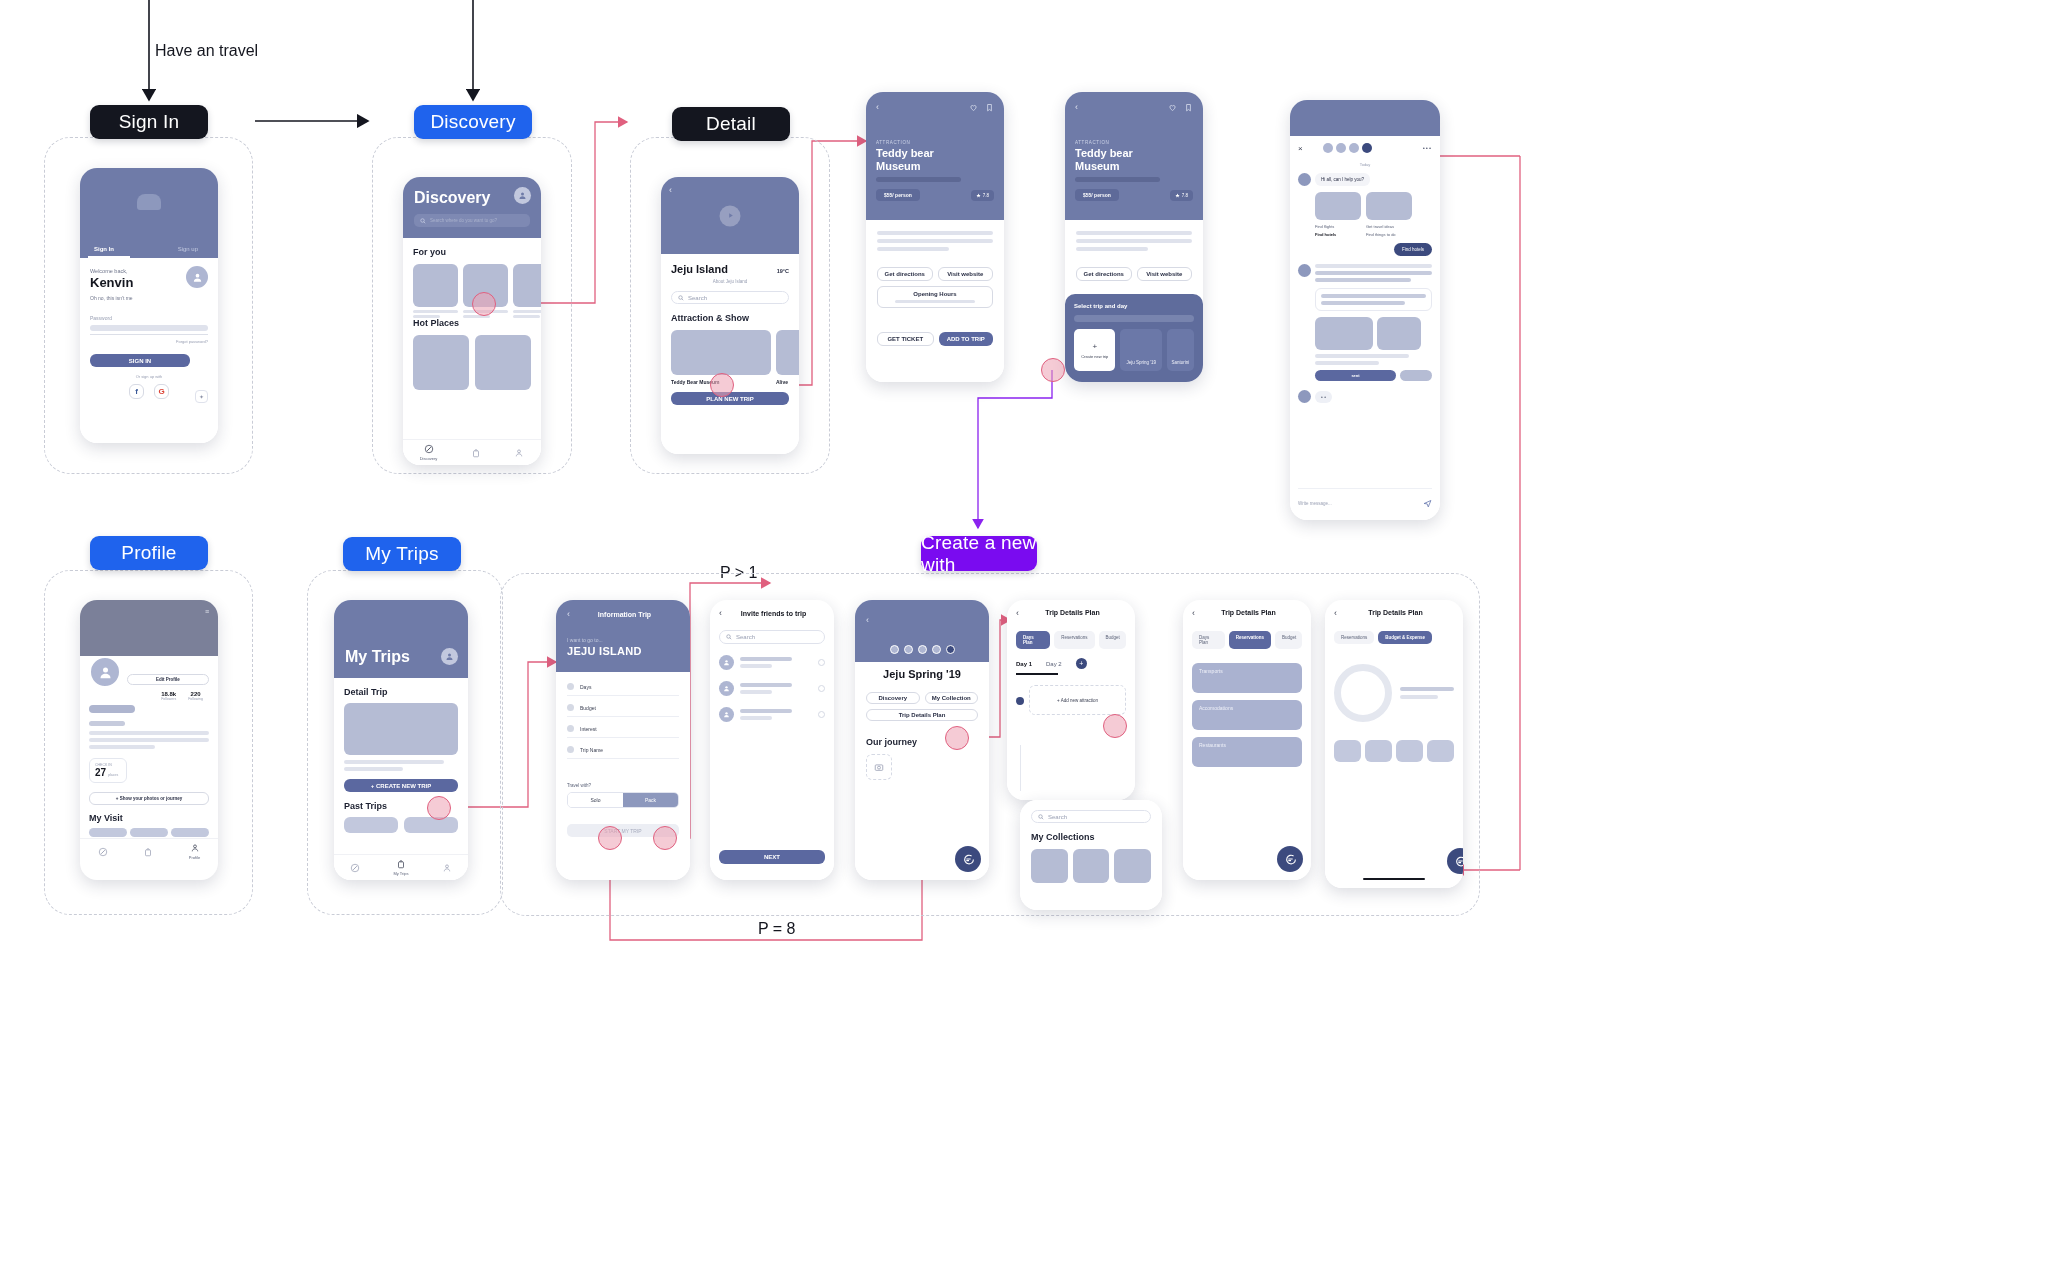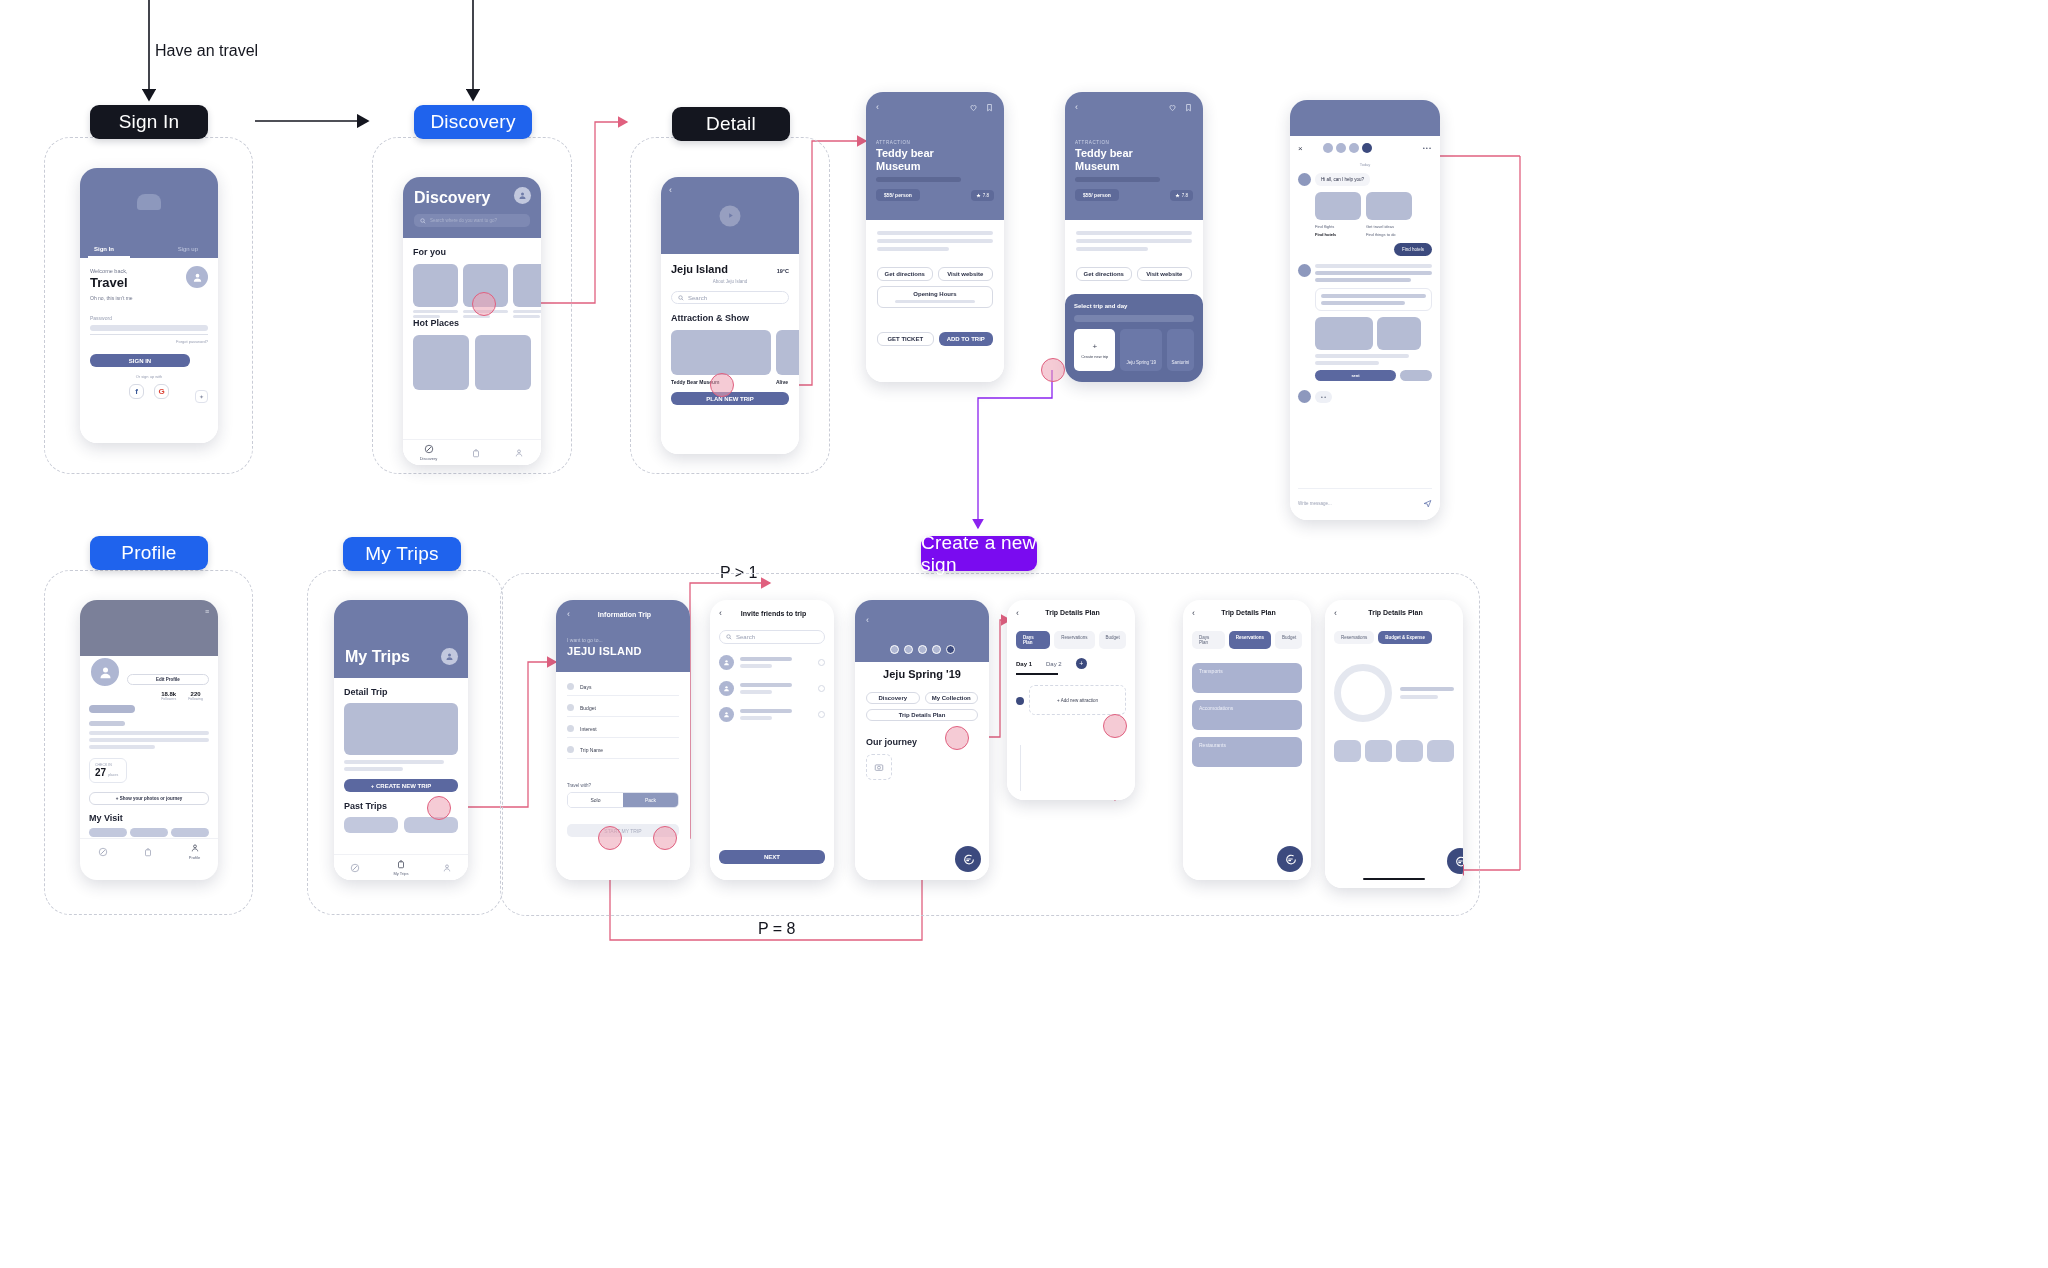--- a/index.html
+++ b/index.html
@@ -138,34 +138,34 @@
   <div class="group" style="left:44px; top:137px; width:209px; height:337px;"></div>
   <div class="group" style="left:372px; top:137px; width:200px; height:337px;"></div>
   <div class="group" style="left:630px; top:137px; width:200px; height:337px;"></div>
   <div class="group" style="left:44px; top:570px; width:209px; height:345px;"></div>
   <div class="group" style="left:307px; top:570px; width:196px; height:345px;"></div>
   <div class="group" style="left:500px; top:573px; width:980px; height:343px;"></div>
 
   <div class="tag dark" style="left:90px; top:105px; width:118px; height:34px;">Sign In</div>
   <div class="tag blue" style="left:414px; top:105px; width:118px; height:34px;">Discovery</div>
   <div class="tag dark" style="left:672px; top:107px; width:118px; height:34px;">Detail</div>
-  <div class="tag violet" style="left:921px; top:536px; width:116px; height:35px;">Create a new sign</div>
+  <div class="tag violet" style="left:921px; top:536px; width:116px; height:35px;">Create a new with</div>
   <div class="tag blue" style="left:90px; top:536px; width:118px; height:34px;">Profile</div>
   <div class="tag blue" style="left:343px; top:537px; width:118px; height:34px;">My Trips</div>
 
   <div class="phone" style="left:80px; top:168px; width:138px; height:275px;">
     <div class="ph-head" style="height:90px;">
       <div style="position:absolute; left:50%; top:26px; transform:translateX(-50%); width:24px; height:16px; background:#8d98bd; border-radius:8px 8px 3px 3px;"></div>
       <div style="position:absolute; bottom:6px; left:14px; font-size:6px; font-weight:bold; color:#fff;">Sign In</div>
       <div style="position:absolute; bottom:6px; right:20px; font-size:6px; color:#c3cae0;">Sign up</div>
       <div style="position:absolute; bottom:0; left:8px; width:42px; height:2px; background:#fff;"></div>
     </div>
     <div class="ph-body" style="height:185px; padding:10px;">
       <div style="font-size:5.5px; color:#70768c;">Welcome back,</div>
-      <div style="font-size:13px; font-weight:bold; color:#14161f; margin-top:1px;">Travel</div>
+      <div style="font-size:13px; font-weight:bold; color:#14161f; margin-top:1px;">Kenvin</div>
       <div style="font-size:5px; color:#70768c; margin-top:5px;">Oh no, this isn't me</div>
       <div class="avatar-circ" style="position:absolute; right:10px; top:8px; width:22px; height:22px;">
         <svg width="11" height="11" viewBox="0 0 24 24" fill="#ffffff">
             <circle cx="12" cy="8" r="4"></circle>
             <path d="M4 21c0-4.4 3.6-7 8-7s8 2.6 8 7z"></path>
           </svg>
       </div>
       <div style="font-size:5px; color:#9aa0b4; margin-top:14px;">Password</div>
       <div class="sk-l" style="height:6px; margin-top:4px;"></div>
       <div style="height:1px; background:#dcdfe8; margin-top:3px;"></div>
@@ -720,20 +720,37 @@
       <div style="width:42px; height:2px; background:#14161f; margin-top:4px;"></div>
       <div style="display:flex; gap:5px; align-items:flex-start; margin-top:10px;">
         <span style="width:8px; height:8px; border-radius:50%; background:#3c4a7e; margin-top:12px;"></span>
         <span style="flex:1; border:1px dashed #d5d9e4; border-radius:6px; height:30px; display:flex; align-items:center; justify-content:center; font-size:4.5px; color:#3d4254;">+ Add new attraction</span>
       </div>
       <div style="position:absolute; left:13px; top:120px; width:1px; height:46px; background:#e4e7ef;"></div>
     </div>
   </div>
   <div class="hotspot" style="left:1103px; top:714px;"></div>
 
+  <div class="phone" style="left:1020px; top:800px; width:142px; height:110px;">
+    <div class="ph-body" style="height:110px; padding:10px 11px 0;">
+      <div class="searchbar" style="height:13px;">
+        <svg width="6" height="6" viewBox="0 0 24 24" fill="none" stroke="#9aa0b4" stroke-width="3">
+            <circle cx="10" cy="10" r="7"></circle>
+            <path d="M15 15 L21 21"></path>
+          </svg>
+        <span>Search</span>
+      </div>
+      <div class="sec-title" style="margin-top:9px;">My Collections</div>
+      <div style="display:flex; gap:5px; margin-top:7px;">
+        <div class="img" style="flex:1; height:34px;"></div>
+        <div class="img" style="flex:1; height:34px;"></div>
+        <div class="img" style="flex:1; height:34px;"></div>
+      </div>
+    </div>
+  </div>
 
   <div class="phone" style="left:1183px; top:600px; width:128px; height:280px;">
     <div style="height:25px; display:flex; align-items:center; padding:0 9px;">
       <span style="color:#3d4254; font-size:9px;">‹</span>
       <span style="flex:1; text-align:center; font-size:7px; font-weight:bold; color:#14161f;">Trip Details Plan</span>
     </div>
     <div class="ph-body" style="height:255px; padding:6px 9px 0;">
       <div style="display:flex; gap:4px;">
         <span style="background:#f2f3f7; color:#5b6278; font-size:4.5px; padding:4px 7px; border-radius:5px;">Days Plan</span>
         <span style="background:#5b68a0; color:#fff; font-size:4.5px; padding:4px 7px; border-radius:5px; font-weight:bold;">Reservations</span>

